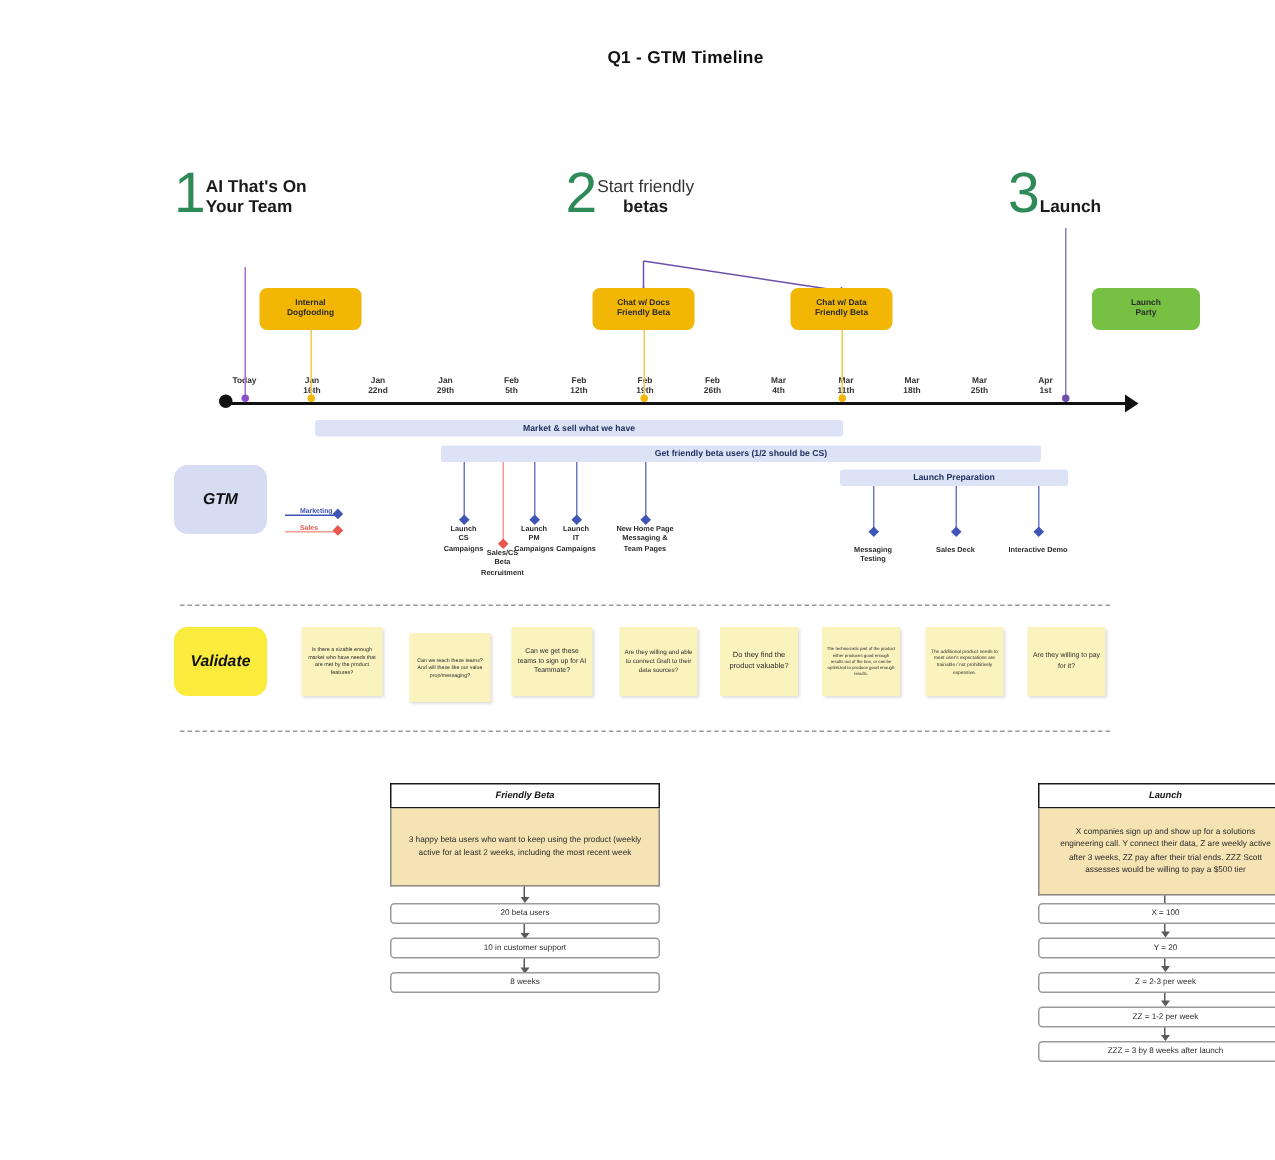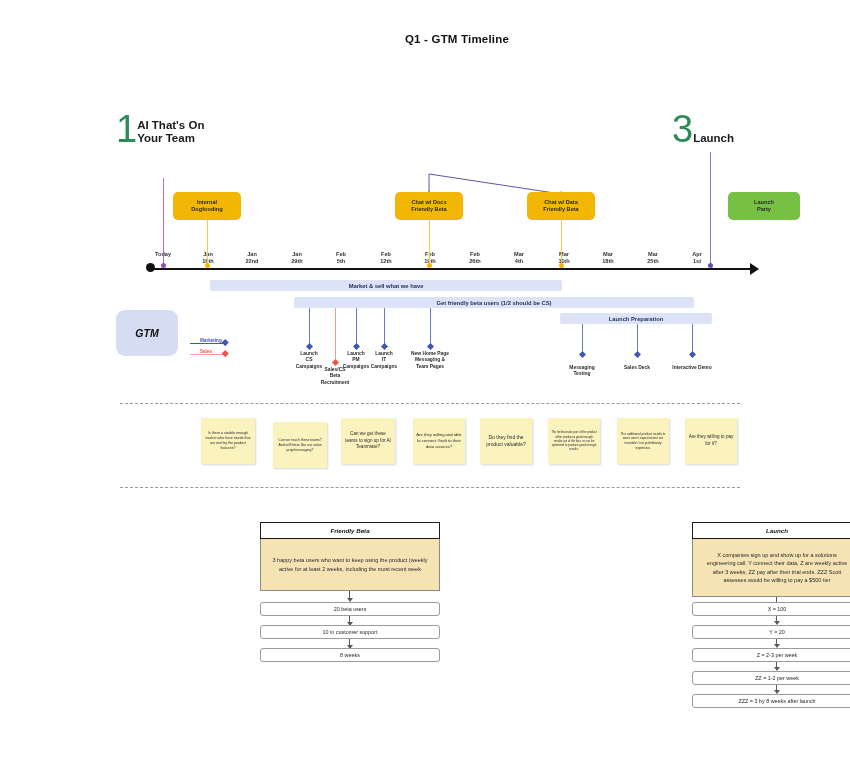--- a/index.html
+++ b/index.html
@@ -165,20 +165,23 @@
 <body>
 
 <div class="canvas">
 
   <div class="title">Q1 - GTM Timeline</div>
 
   <div class="phase" style="left:84px; top:112px;">
     <span class="num">1</span><span class="ph-txt ph-b" style="line-height:13px;"><span>AI That's On</span><br><span style="display:block;text-align:left;">Your Team</span></span>
   </div>
 
+  <div class="phase" style="left:345px; top:112px;">
+    <span class="num">2</span><span class="ph-txt"><span>Start friendly</span><br><span class="ph-b" style="display:block;text-align:center;">betas</span></span>
+  </div>
 
   <div class="phase" style="left:640px; top:112px;">
     <span class="num">3</span><span class="ph-txt ph-b">Launch</span>
   </div>
 
   <div class="axis"></div>
   <div class="axis-arrow"></div>
   <div class="axis-dot"></div>
 
   <div class="tick-label" style="left:105px; top:251px;">Today</div>
@@ -276,20 +279,21 @@
   <div class="gtm-node node-blue" style="left:603px; top:352px;"></div>
   <div class="gtm-mark-label" style="left:578px; top:365px;">Sales Deck</div>
 
   <div class="vline stem-blue" style="left:660px; top:324px; height:30px;"></div>
   <div class="gtm-node node-blue" style="left:658px; top:352px;"></div>
   <div class="gtm-mark-label" style="left:633px; top:365px;">Interactive Demo</div>
 
   <div class="dashed" style="left:88px; top:403px; width:620px;"></div>
   <div class="dashed" style="left:88px; top:487px; width:620px;"></div>
 
+  <div class="pill pill-validate" style="left:84px; top:418px; width:62px; height:46px;">Validate</div>
 
   <div class="sticky" style="left:169px; top:418px; width:54px; height:46px; font-size:3.6px; line-height:5.2px;">Is there a sizable enough market who have needs that are met by the product features?</div>
   <div class="sticky" style="left:241px; top:422px; width:54px; height:46px; font-size:3.5px; line-height:5.0px;">Can we reach these teams? And will these like our value prop/messaging?</div>
   <div class="sticky" style="left:309px; top:418px; width:54px; height:46px; font-size:4.6px; line-height:6.6px;">Can we get these teams to sign up for AI Teammate?</div>
   <div class="sticky" style="left:381px; top:418px; width:52px; height:46px; font-size:4.2px; line-height:6.0px;">Are they willing and able to connect Graft to their data sources?</div>
   <div class="sticky" style="left:448px; top:418px; width:52px; height:46px; font-size:5.0px; line-height:7.0px;">Do they find the product valuable?</div>
   <div class="sticky" style="left:516px; top:418px; width:52px; height:46px; font-size:2.9px; line-height:4.3px;">The technocratic part of the product either produces good enough results out of the box, or can be optimized to produce good enough results.</div>
   <div class="sticky" style="left:585px; top:418px; width:52px; height:46px; font-size:3.2px; line-height:4.7px;">The additional product needs to meet user's expectations are trainable / not prohibitively expensive.</div>
   <div class="sticky" style="left:653px; top:418px; width:52px; height:46px; font-size:4.6px; line-height:6.6px;">Are they willing to pay for it?</div>
 

